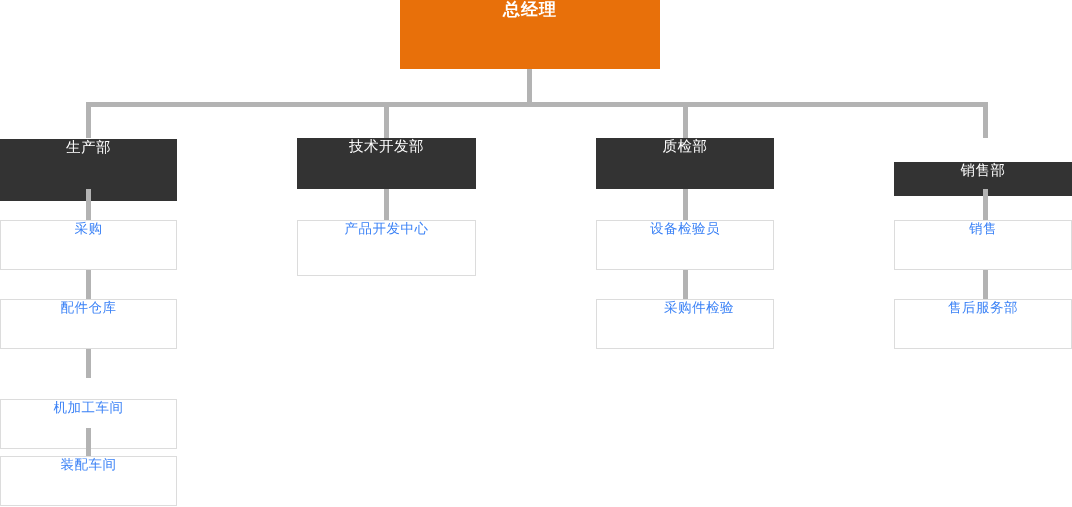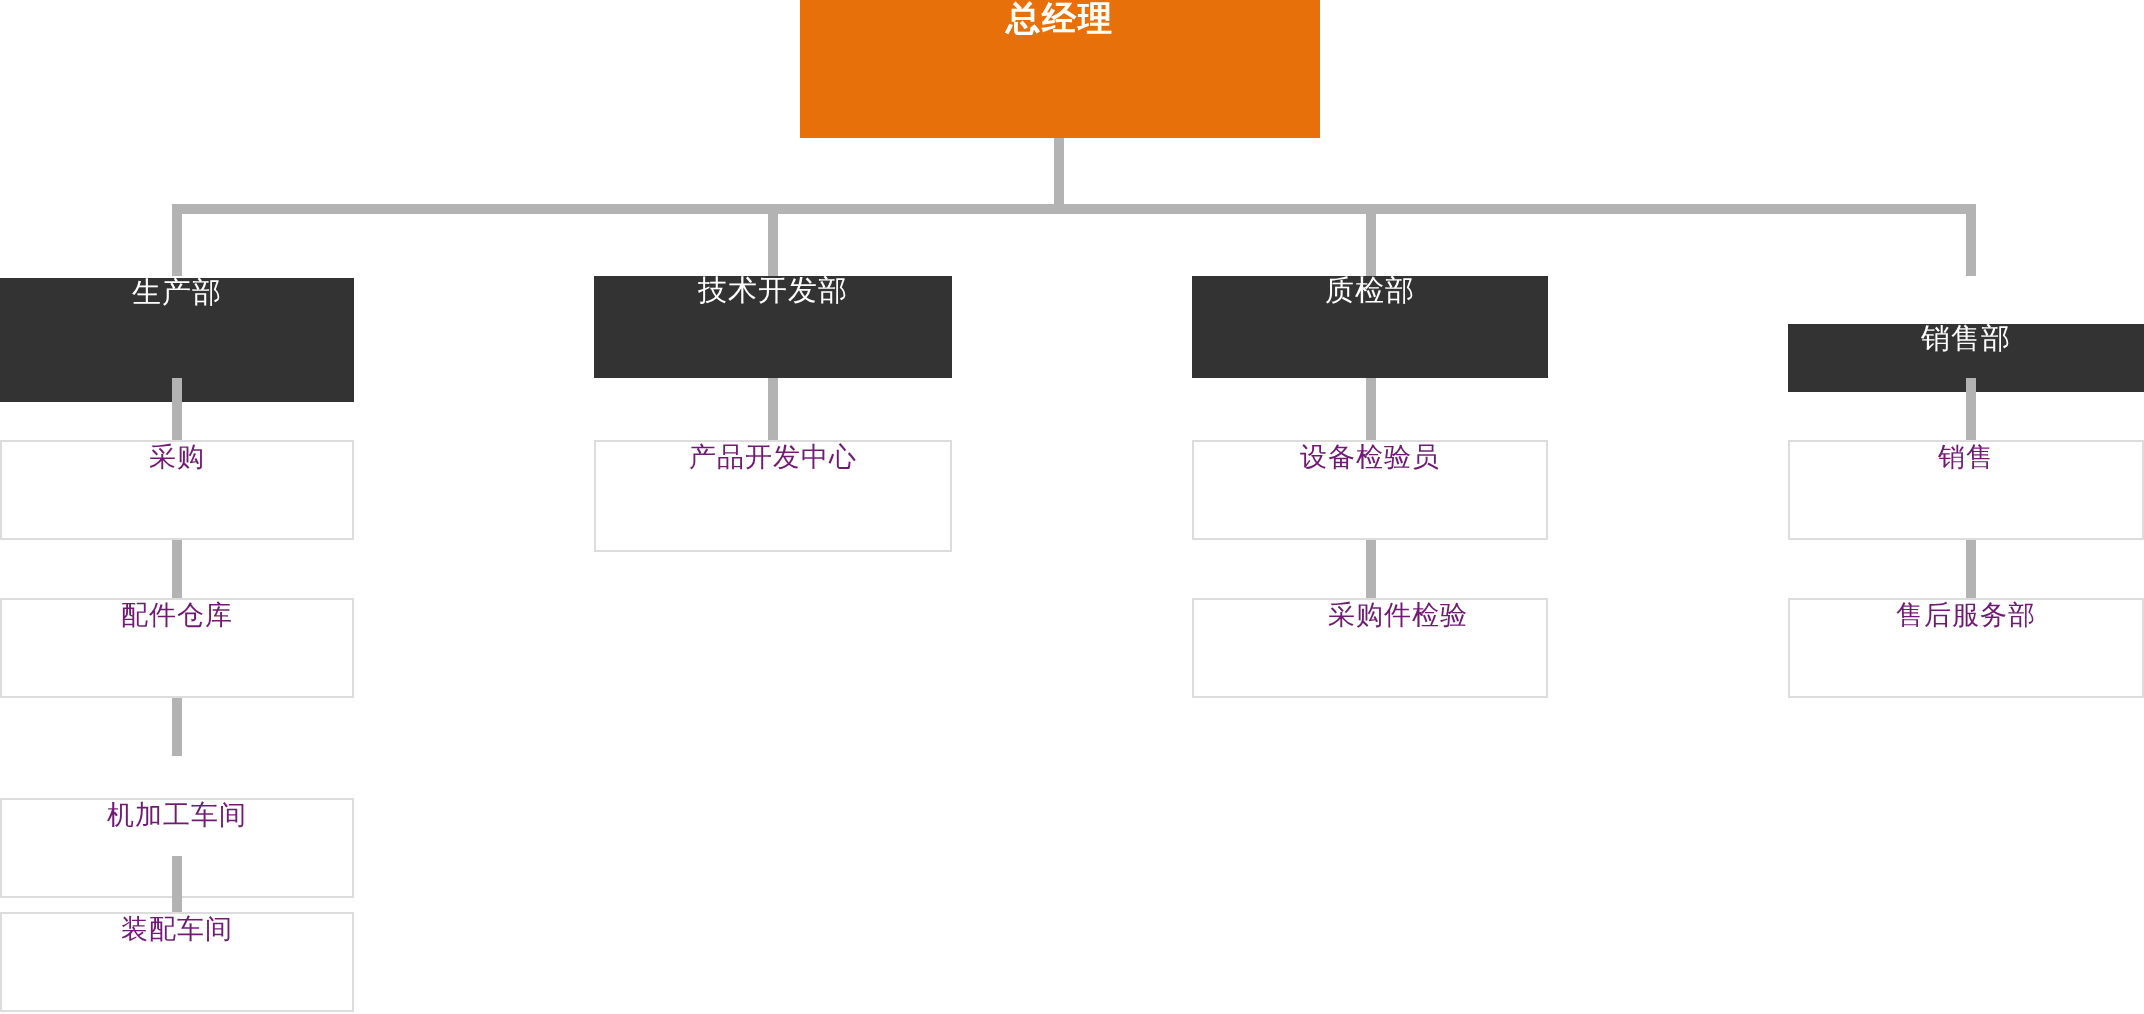--- a/index.html
+++ b/index.html
@@ -53,21 +53,21 @@
     letter-spacing: 1px;
   }
   .node-dept {
     background: #333333;
     color: #ffffff;
     font-size: 14.5px;
     letter-spacing: 0.5px;
   }
   .node-sub {
     background: #ffffff;
-    color: #701a75;
+    color: #3b82f6;
     border: 1px solid #dcdcdc;
     font-size: 13.5px;
     letter-spacing: 0.5px;
   }
 </style>
 </head>
 <body>
 
 <div id="org-chart">
 

